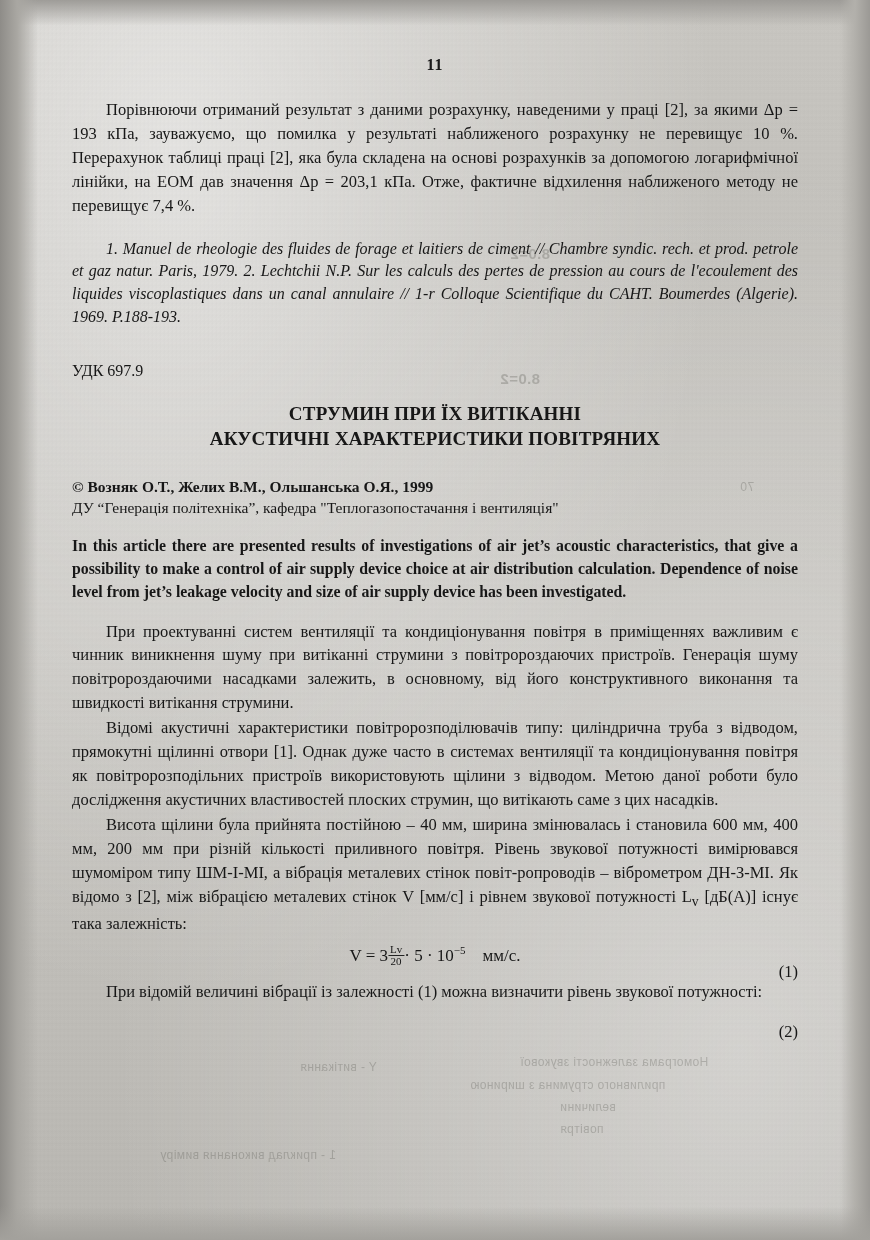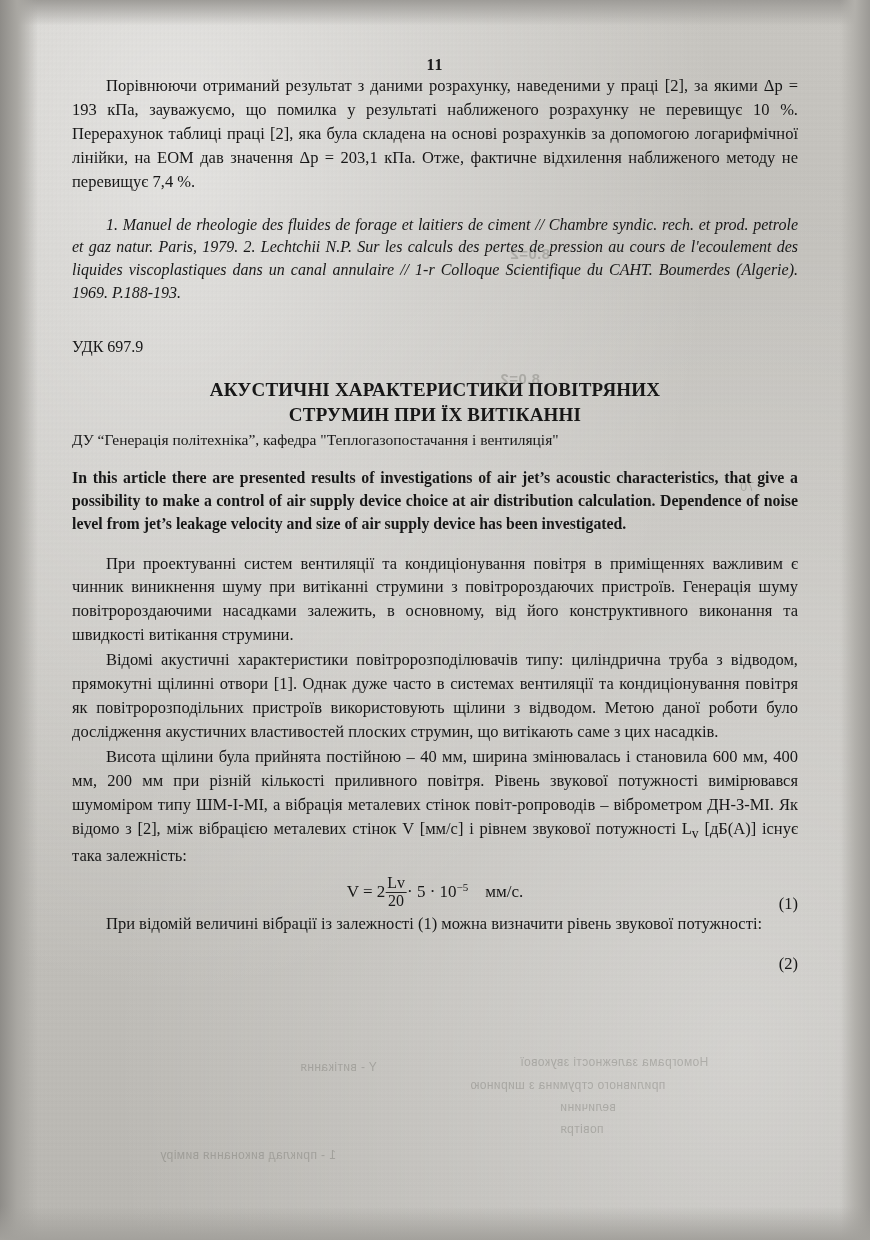--- a/index.html
+++ b/index.html
@@ -82,20 +82,21 @@
     left: 72px;
     top: 56px;
     width: 726px;
     color: #171717;
   }
   .folio {
     text-align: center;
     font-size: 16px;
     font-weight: bold;
     letter-spacing: 1px;
+    margin-bottom: 24px;
     color: #1a1a1a;
   }
   p {
     margin: 0;
     font-size: 16.5px;
     line-height: 1.45;
     text-align: justify;
     text-justify: inter-word;
   }
   p.ind {
@@ -156,21 +157,21 @@
     position: absolute;
     left: 50%;
     transform: translateX(-50%);
     font-size: 17px;
     white-space: nowrap;
   }
   .formula .frac {
     display: inline-block;
     vertical-align: middle;
     text-align: center;
-    font-size: 16px;
+    font-size: 11px;
     line-height: 1.05;
     position: relative;
     top: -1px;
   }
   .formula .frac .num {
     display: block;
     border-bottom: 1px solid #222;
     padding: 0 2px;
   }
   .formula .frac .den {
@@ -221,43 +222,44 @@
 
     <p class="ind">Порівнюючи отриманий результат з даними розрахунку, наведеними у праці [2], за якими Δp = 193 кПа, зауважуємо, що помилка у результаті наближеного розрахунку не перевищує 10 %. Перерахунок таблиці праці [2], яка була складена на основі розрахунків за допомогою логарифмічної лінійки, на ЕОМ дав значення Δp = 203,1 кПа. Отже, фактичне відхилення наближеного методу не перевищує 7,4 %.</p>
 
     <div class="refs">
       <span class="lead">1. Manuel de rheologie des fluides de forage et laitiers de ciment // Chambre syndic. rech. et prod. petrole et gaz natur. Paris, 1979. 2. Lechtchii N.P. Sur les calculs des pertes de pression au cours de l'ecoulement des liquides viscoplastiques dans un canal annulaire // 1-r Colloque Scientifique du CAHT. Boumerdes (Algerie). 1969. P.188-193.</span>
     </div>
 
     <div class="udk">УДК 697.9</div>
 
     <div class="title">
+      <div>СТРУМИН ПРИ ЇХ ВИТІКАННІ</div>
       <div>АКУСТИЧНІ ХАРАКТЕРИСТИКИ ПОВІТРЯНИХ</div>
-      <div>СТРУМИН ПРИ ЇХ ВИТІКАННІ</div>
-    </div>
-
+    </div>
+
+    <div class="authors">© Возняк О.Т., Желих В.М., Ольшанська О.Я., 1999</div>
     <div class="affil">ДУ “Генерація політехніка”, кафедра "Теплогазопостачання і вентиляція"</div>
 
     <div class="abstract">In this article there are presented results of investigations of air jet’s acoustic characteristics, that give a possibility to make a control of air supply device choice at air distribution calculation. Dependence of noise level from jet’s leakage velocity and size of air supply device has been investigated.</div>
 
     <div class="body-block">
       <p class="ind">При проектуванні систем вентиляції та кондиціонування повітря в приміщеннях важливим є чинник виникнення шуму при витіканні струмини з повітророздаючих пристроїв. Генерація шуму повітророздаючими насадками залежить, в основному, від його конструктивного виконання та швидкості витікання струмини.</p>
       <p class="ind">Відомі акустичні характеристики повітророзподілювачів типу: циліндрична труба з відводом, прямокутні щілинні отвори [1]. Однак дуже часто в системах вентиляції та кондиціонування повітря як повітророзподільних пристроїв використовують щілини з відводом. Метою даної роботи було дослідження акустичних властивостей плоских струмин, що витікають саме з цих насадків.</p>
       <p class="ind">
         Висота щілини була прийнята постійною – 40 мм, ширина змінювалась і становила
         600 мм, 400 мм, 200 мм при різній кількості приливного повітря. Рівень звукової
         потужності вимірювався шумоміром типу ШМ-I-МІ, а вібрація металевих стінок повіт-ропроводів
         – віброметром ДН-З-МІ. Як відомо з [2], між вібрацією металевих стінок V
         [мм/с] і рівнем звукової потужності L<sub>v</sub> [дБ(А)] існує така залежність:
       </p>
     </div>
 
     <div class="formula-row">
       <span class="formula">
-        <span>V = 2</span><span class="frac"><span class="num">Lv</span><span class="den">20</span></span><span>· 5 · 10</span><sup>−5</sup>&nbsp;&nbsp;&nbsp;&nbsp;<span>мм/с.</span>
+        <span>V = 3</span><span class="frac"><span class="num">Lv</span><span class="den">20</span></span><span>· 5 · 10</span><sup>−5</sup>&nbsp;&nbsp;&nbsp;&nbsp;<span>мм/с.</span>
       </span>
       <span class="eqnum">(1)</span>
     </div>
 
     <p class="ind" style="margin-top:-8px;">При відомій величині вібрації із залежності (1) можна визначити рівень звукової потужності:</p>
 
     <div class="formula-row2" style="margin-top:14px; height:30px;">
       <span class="eqnum">(2)</span>
     </div>
 

